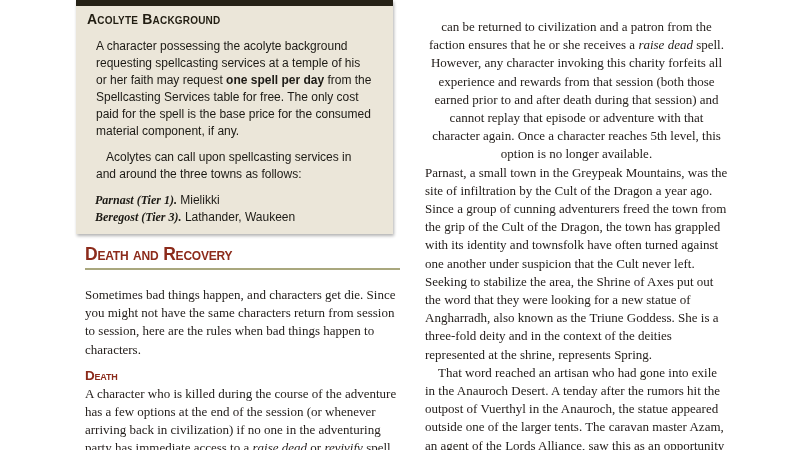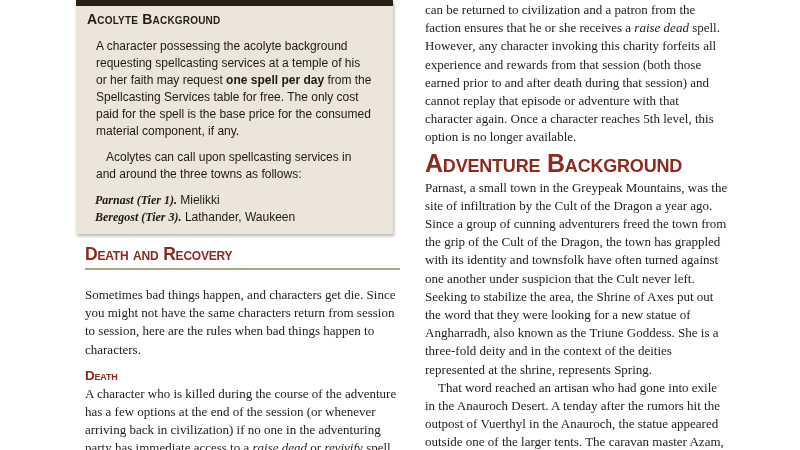--- a/index.html
+++ b/index.html
@@ -43,21 +43,21 @@
     font-size:17.5px;line-height:20px;margin:10px 0 5px 0;
     border-bottom:2px solid #a9a77e;padding-bottom:4px;
   }
   h3.sub{font-size:13.5px;line-height:15px;margin:9px 0 2px 0;color:#8c2b1b;}
 
   
   .body-p{
     margin:0;font-size:13px;line-height:18.2px;text-align:left;
   }
   .body-p.indent{text-indent:13px;}
-  .col-right .first{padding-top:1px;}
+  .col-right .first{padding-top:18px;text-align:center;}
   .col-left .intro{margin-top:16px;}
 </style>
 </head>
 <body>
 
 <div class="page">
 
   <div class="col col-left">
 
     <aside class="note-box">
@@ -75,20 +75,19 @@
 
     <h3 class="sub">Death</h3>
     <p class="body-p"><span>A character who is killed during the course of the adventure has a few options at the end of the session (or whenever arriving back in civilization) if no one in the adventuring party has immediate access to a </span><span style="font-style: italic;">raise dead</span><span> or </span><span style="font-style: italic;">revivify</span><span> spell, or similar magic. A character subject to a raise dead spell is affected negatively until all long rests have been completed during an adventure. Alternatively, each downtime day spent after raise dead reduces the penalty to</span></p>
 
   </div>
 
   <div class="col col-right">
 
     <p class="body-p first"><span>can be returned to civilization and a patron from the faction ensures that he or she receives a </span><span style="font-style: italic;">raise dead</span><span> spell. However, any character invoking this charity forfeits all experience and rewards from that session (both those earned prior to and after death during that session) and cannot replay that episode or adventure with that character again. Once a character reaches 5th level, this option is no longer available.</span></p>
 
-    <h1 class="adventure">Adventure Background</h1>
 
     <p class="body-p">Parnast, a small town in the Greypeak Mountains, was the site of infiltration by the Cult of the Dragon a year ago. Since a group of cunning adventurers freed the town from the grip of the Cult of the Dragon, the town has grappled with its identity and townsfolk have often turned against one another under suspicion that the Cult never left. Seeking to stabilize the area, the Shrine of Axes put out the word that they were looking for a new statue of Angharradh, also known as the Triune Goddess. She is a three-fold deity and in the context of the deities represented at the shrine, represents Spring.</p>
     <p class="body-p indent">That word reached an artisan who had gone into exile in the Anauroch Desert. A tenday after the rumors hit the outpost of Vuerthyl in the Anauroch, the statue appeared outside one of the larger tents. The caravan master Azam, an agent of the Lords Alliance, saw this as an opportunity to increase his</p>
 
   </div>
 
 </div>
 
 </body></html>

